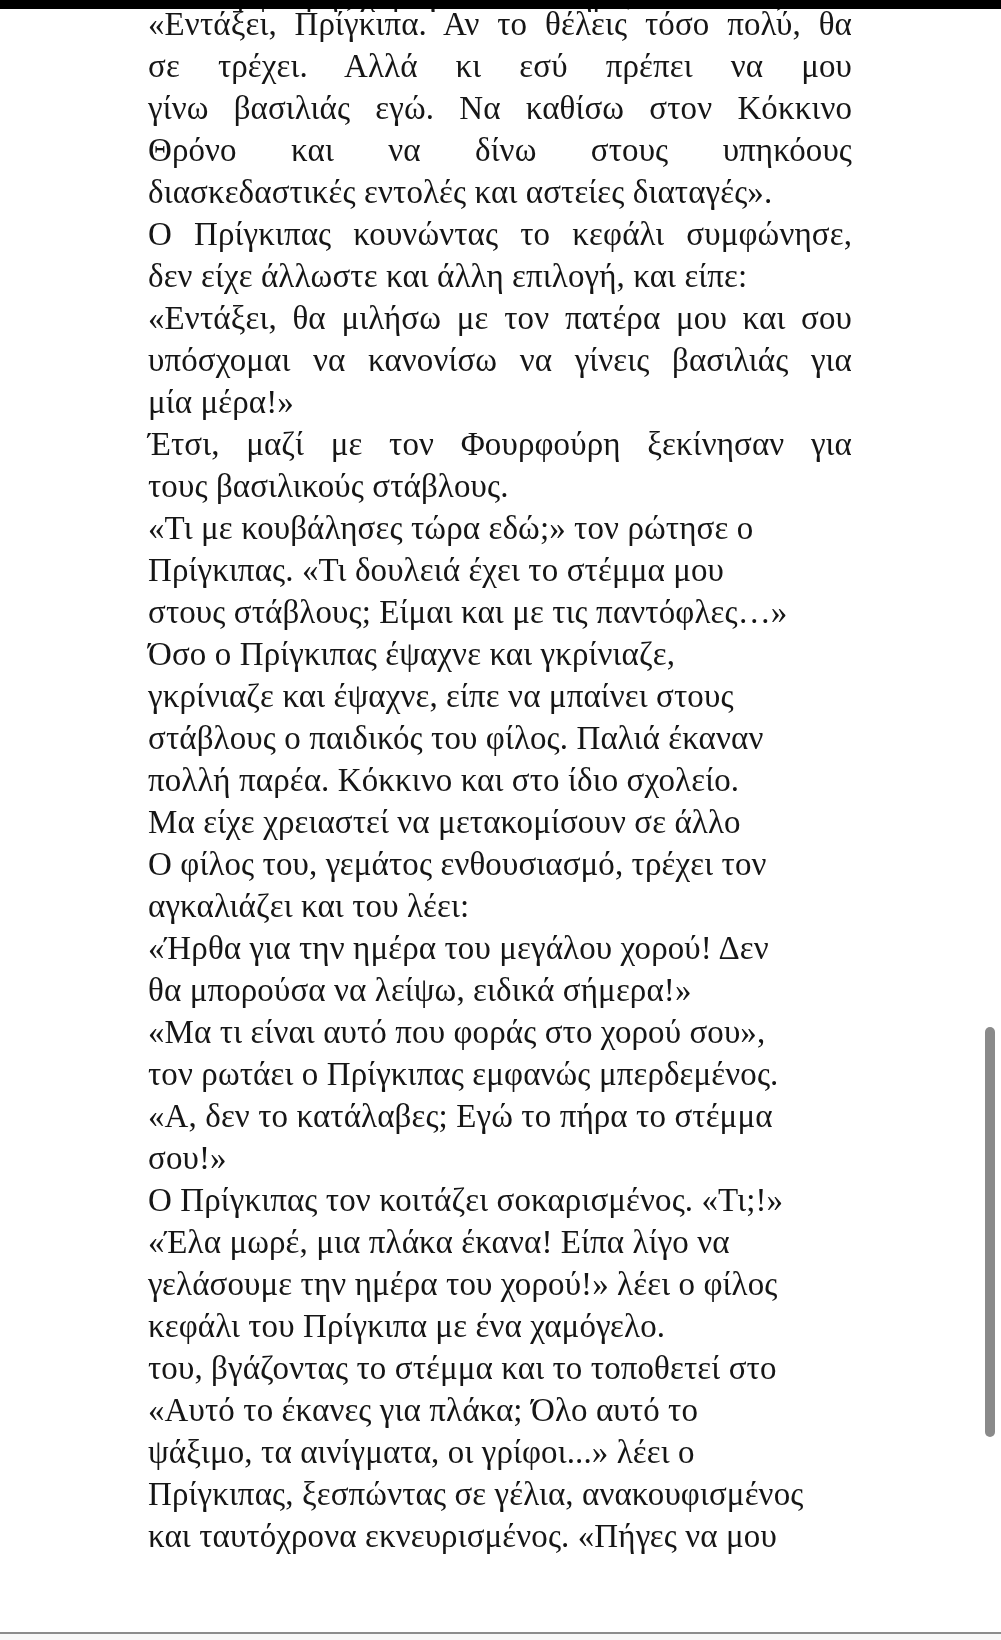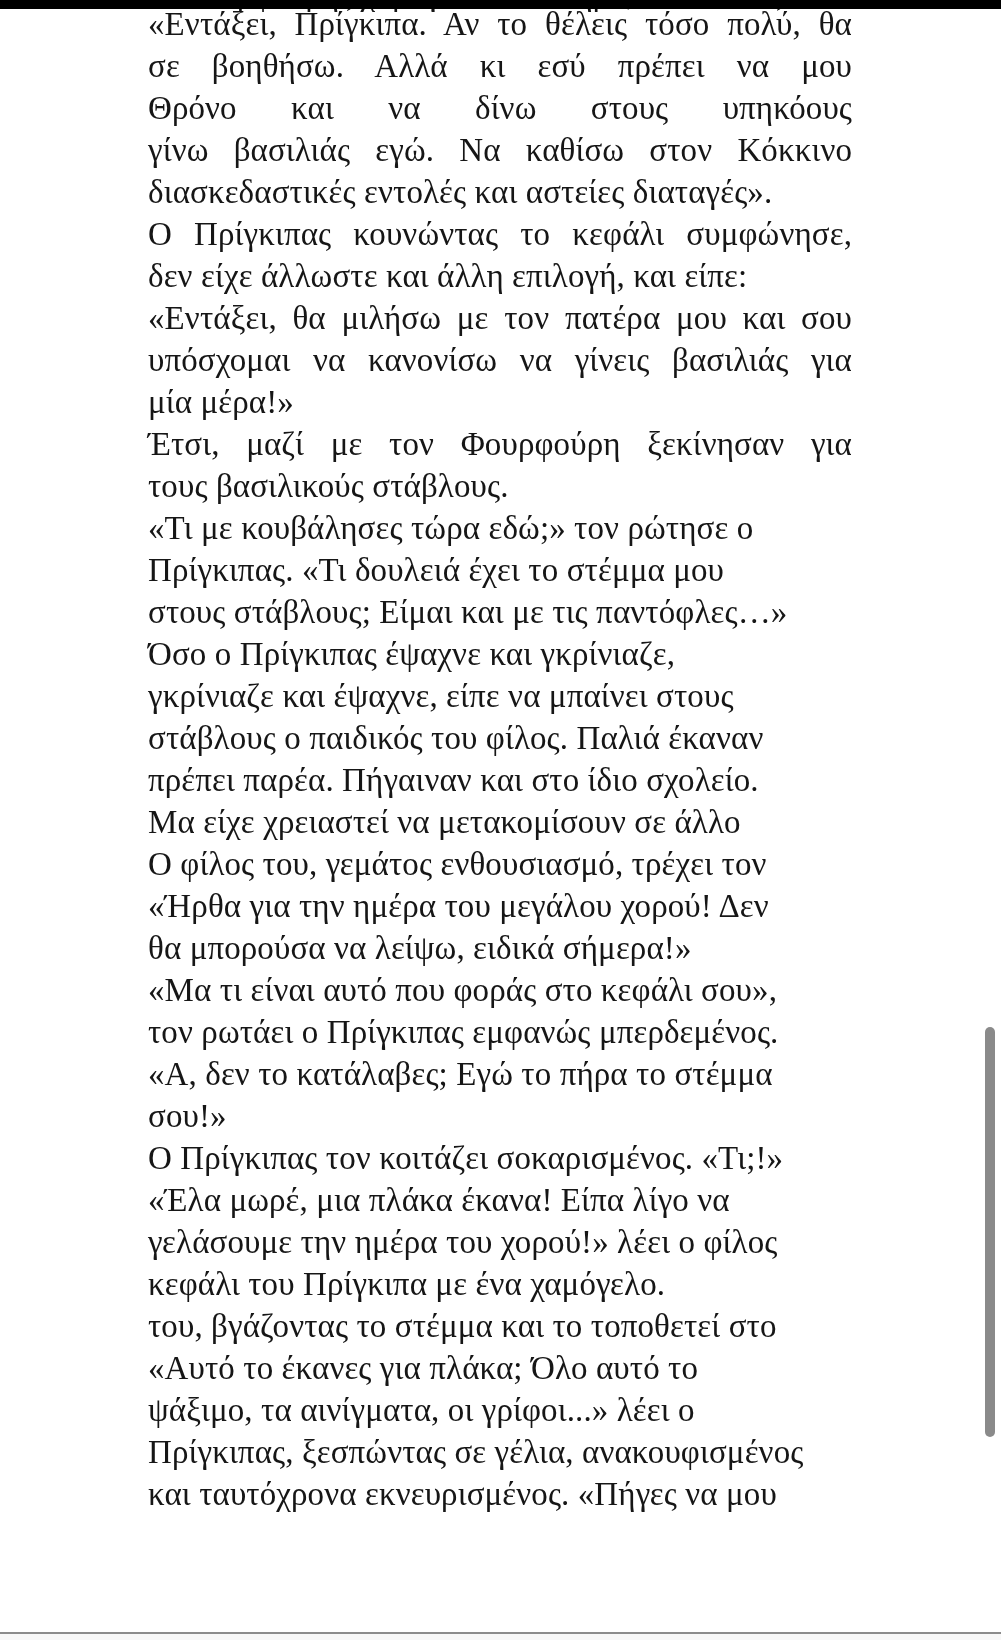--- a/index.html
+++ b/index.html
@@ -65,43 +65,44 @@
 </style>
 </head>
 <body>
 
 <div class="clipped-line">Ο Φουρφούρης χαμογέλασε πονηρά, τον κοίταξε και απάντησε:</div>
 
 <div class="top-bar"></div>
 
 <div class="text-column">
     <div class="line j">«Εντάξει, Πρίγκιπα. Αν το θέλεις τόσο πολύ, θα</div>
-    <div class="line j">σε βοηθήσω. Αλλά κι εσύ πρέπει να μου</div>
+    <div class="line j">σε τρέχει. Αλλά κι εσύ πρέπει να μου</div>
+    <div class="line j">γίνω βασιλιάς εγώ. Να καθίσω στον Κόκκινο</div>
     <div class="line j">Θρόνο και να δίνω στους υπηκόους</div>
-    <div class="line j">γίνω βασιλιάς εγώ. Να καθίσω στον Κόκκινο</div>
     <div class="line l">διασκεδαστικές εντολές και αστείες διαταγές».</div>
     <div class="line j">Ο Πρίγκιπας κουνώντας το κεφάλι συμφώνησε,</div>
     <div class="line l">δεν είχε άλλωστε και άλλη επιλογή, και είπε:</div>
     <div class="line j">«Εντάξει, θα μιλήσω με τον πατέρα μου και σου</div>
     <div class="line j">υπόσχομαι να κανονίσω να γίνεις βασιλιάς για</div>
     <div class="line l">μία μέρα!»</div>
     <div class="line j">Έτσι, μαζί με τον Φουρφούρη ξεκίνησαν για</div>
     <div class="line l">τους βασιλικούς στάβλους.</div>
     <div class="line l">«Τι με κουβάλησες τώρα εδώ;» τον ρώτησε ο</div>
     <div class="line l">Πρίγκιπας. «Τι δουλειά έχει το στέμμα μου</div>
     <div class="line l">στους στάβλους; Είμαι και με τις παντόφλες…»</div>
     <div class="line l">Όσο ο Πρίγκιπας έψαχνε και γκρίνιαζε,</div>
     <div class="line l">γκρίνιαζε και έψαχνε, είπε να μπαίνει στους</div>
     <div class="line l">στάβλους ο παιδικός του φίλος. Παλιά έκαναν</div>
-    <div class="line l">πρέπει παρέα. Πήγαιναν και στο ίδιο σχολείο.</div>
+    <div class="line l">πολλή παρέα. Κόκκινο και στο ίδιο σχολείο.</div>
     <div class="line l">Μα είχε χρειαστεί να μετακομίσουν σε άλλο</div>
     <div class="line l">Ο φίλος του, γεμάτος ενθουσιασμό, τρέχει τον</div>
+    <div class="line l">αγκαλιάζει και του λέει:</div>
     <div class="line l">«Ήρθα για την ημέρα του μεγάλου χορού! Δεν</div>
     <div class="line l">θα μπορούσα να λείψω, ειδικά σήμερα!»</div>
-    <div class="line l">«Μα τι είναι αυτό που φοράς στο κεφάλι σου»,</div>
+    <div class="line l">«Μα τι είναι αυτό που φοράς στο χορού σου»,</div>
     <div class="line l">τον ρωτάει ο Πρίγκιπας εμφανώς μπερδεμένος.</div>
     <div class="line l">«Α, δεν το κατάλαβες; Εγώ το πήρα το στέμμα</div>
     <div class="line l">σου!»</div>
     <div class="line l">Ο Πρίγκιπας τον κοιτάζει σοκαρισμένος. «Τι;!»</div>
     <div class="line l">«Έλα μωρέ, μια πλάκα έκανα! Είπα λίγο να</div>
     <div class="line l">γελάσουμε την ημέρα του χορού!» λέει ο φίλος</div>
     <div class="line l">κεφάλι του Πρίγκιπα με ένα χαμόγελο.</div>
     <div class="line l">του, βγάζοντας το στέμμα και το τοποθετεί στο</div>
     <div class="line l">«Αυτό το έκανες για πλάκα; Όλο αυτό το</div>
     <div class="line l">ψάξιμο, τα αινίγματα, οι γρίφοι...» λέει ο</div>

